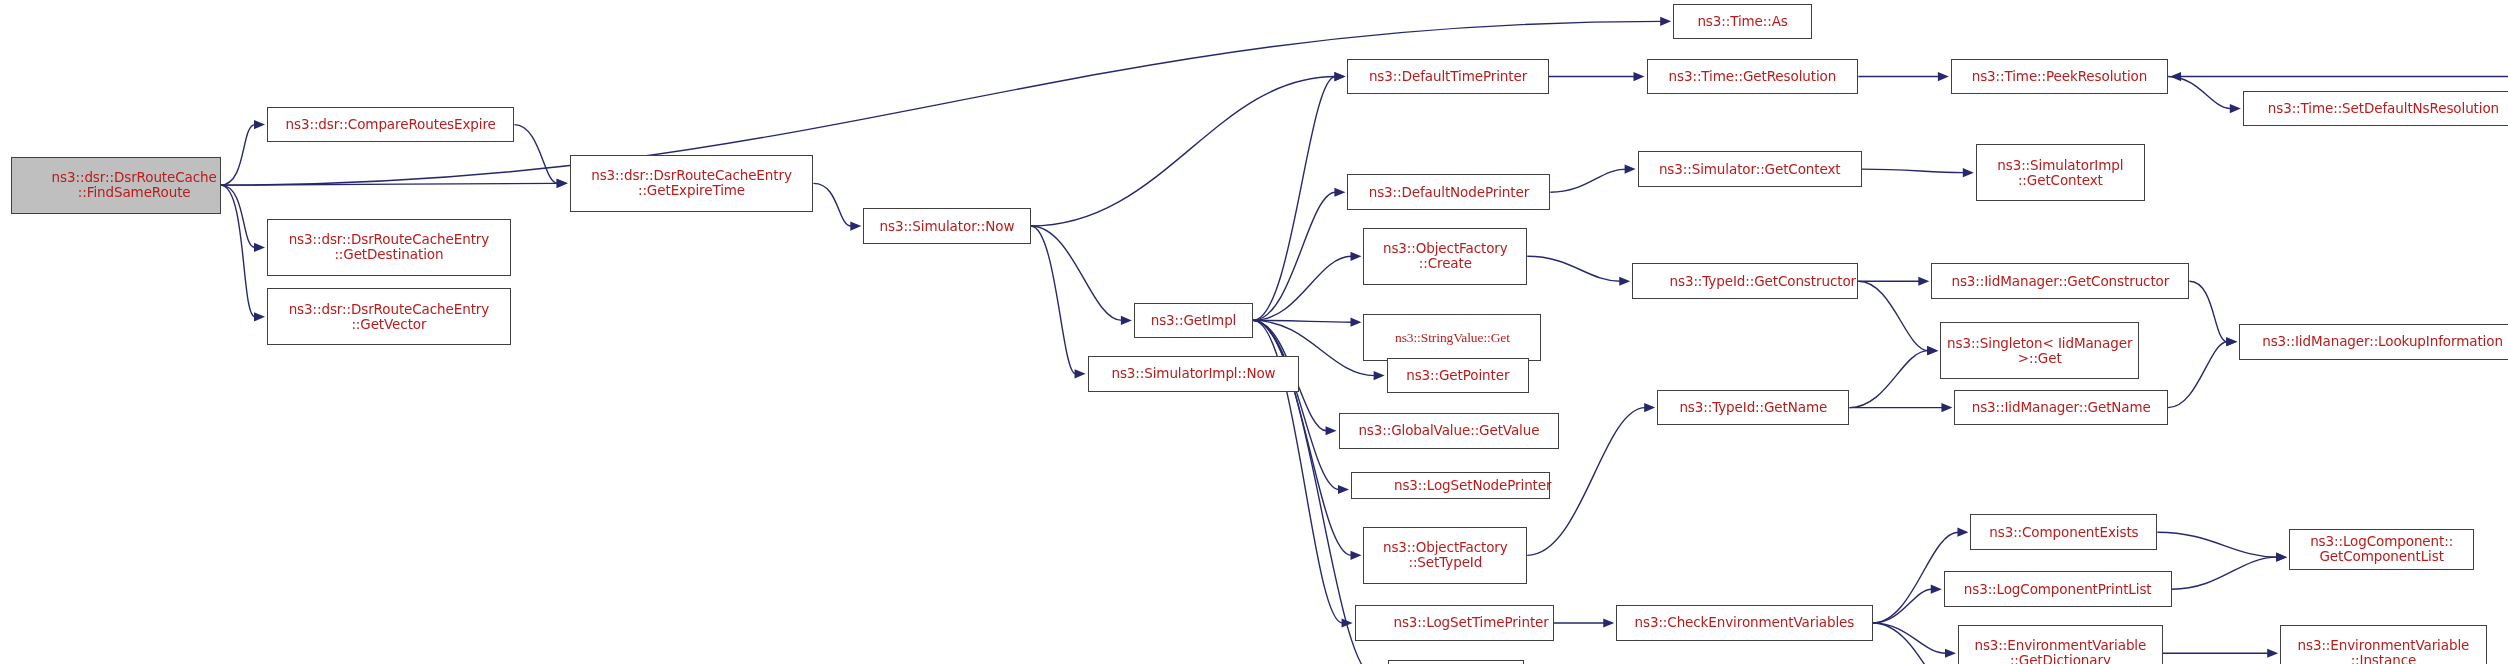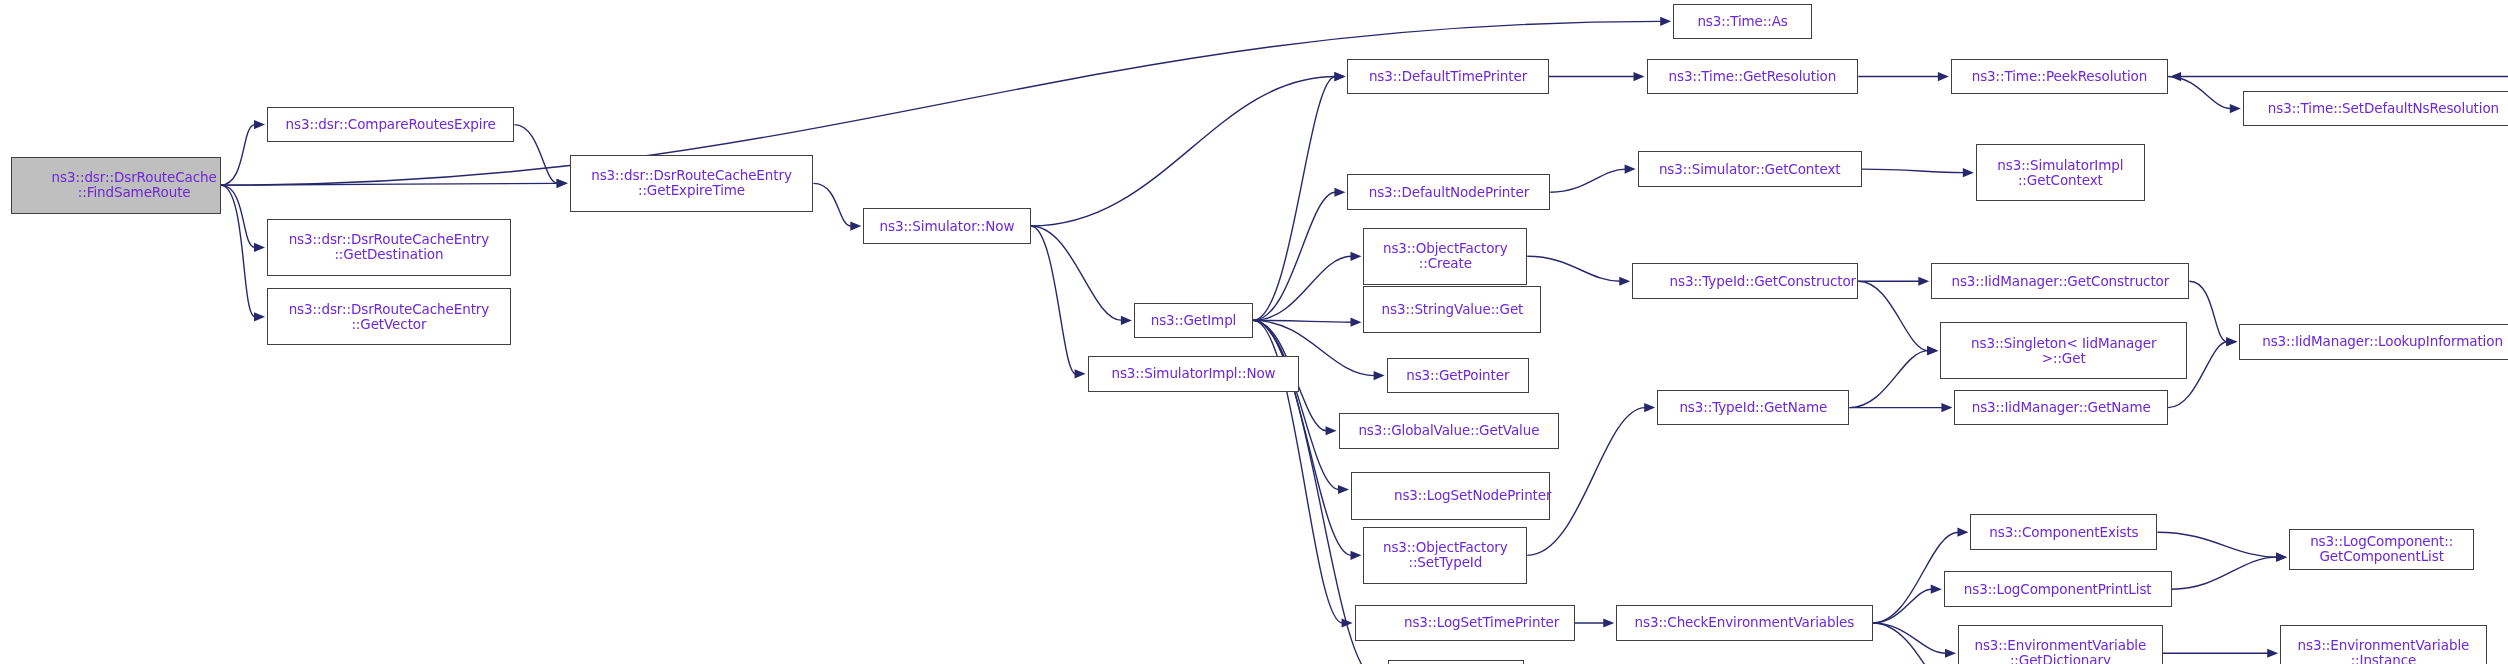--- a/index.html
+++ b/index.html
@@ -20,21 +20,21 @@
     left: 0; top: 0;
     width: 2508px;
     height: 664px;
     pointer-events: none;
   }
   .node {
     position: absolute;
     box-sizing: border-box;
     border: 1px solid #404040;
     background: #ffffff;
-    color: #6d28d9;
+    color: #b91c1c;
     font-size: 13.5px;
     line-height: 15px;
     display: flex;
     align-items: center;
     justify-content: center;
     text-align: center;
     white-space: pre-line;
     letter-spacing: -0.1px;
     z-index: 5;
   }
@@ -145,37 +145,37 @@
 ::GetDestination</div>
     <div class="node" style="left: 267px; top: 288.36px; width: 243.86px; height: 56.96px; border-color: rgb(64, 64, 64);">ns3::dsr::DsrRouteCacheEntry
 ::GetVector</div>
     <div class="node" style="left: 863.3px; top: 208.26px; width: 167.32px; height: 35.6px; border-color: rgb(64, 64, 64);">ns3::Simulator::Now</div>
     <div class="node" style="left: 1133.86px; top: 302.6px; width: 119.26px; height: 35.6px; border-color: rgb(64, 64, 64);">ns3::GetImpl</div>
     <div class="node" style="left: 1087.58px; top: 356px; width: 211.82px; height: 35.6px; border-color: rgb(64, 64, 64);">ns3::SimulatorImpl::Now</div>
     <div class="node" style="left: 1347.46px; top: 58.74px; width: 201.14px; height: 35.6px; border-color: rgb(64, 64, 64);">ns3::DefaultTimePrinter</div>
     <div class="node" style="left: 1347.46px; top: 174.44px; width: 202.92px; height: 35.6px; border-color: rgb(64, 64, 64);">ns3::DefaultNodePrinter</div>
     <div class="node" style="left: 1363.48px; top: 227.84px; width: 163.76px; height: 56.96px; border-color: rgb(64, 64, 64);">ns3::ObjectFactory
 ::Create</div>
-    <div class="node" style="left: 1363.48px; top: 286px; width: 178px; height: 47px; border-color: rgb(64, 64, 64);">ns3::StringValue::Get</div>
+    <div class="node" style="left: 1363.48px; top: 314px; width: 178px; height: 47px; border-color: rgb(64, 64, 64); font-family: Liberation Serif, serif;">ns3::StringValue::Get</div>
     <div class="node" style="left: 1386.62px; top: 357.78px; width: 142.4px; height: 35.6px; border-color: rgb(64, 64, 64);">ns3::GetPointer</div>
     <div class="node" style="left: 1338.56px; top: 412.96px; width: 220.72px; height: 35.6px; border-color: rgb(64, 64, 64);">ns3::GlobalValue::GetValue</div>
-    <div class="node" style="left: 1351.02px; top: 471.7px; width: 199.36px; height: 48px; border-color: rgb(64, 64, 64); padding-left: 44px;">ns3::LogSetNodePrinter</div>
+    <div class="node" style="left: 1351.02px; top: 471.7px; width: 199.36px; height: 27px; border-color: rgb(64, 64, 64); padding-left: 44px;">ns3::LogSetNodePrinter</div>
     <div class="node" style="left: 1363.48px; top: 526.88px; width: 163.76px; height: 56.96px; border-color: rgb(64, 64, 64);">ns3::ObjectFactory
 ::SetTypeId</div>
-    <div class="node" style="left: 1354.58px; top: 605.2px; width: 220px; height: 35.6px; border-color: rgb(64, 64, 64); padding-left: 34px;">ns3::LogSetTimePrinter</div>
+    <div class="node" style="left: 1354.58px; top: 605.2px; width: 199px; height: 35.6px; border-color: rgb(64, 64, 64); padding-left: 34px;">ns3::LogSetTimePrinter</div>
     <div class="node" style="left: 1388.4px; top: 660.38px; width: 135.28px; height: 35.6px; border-color: rgb(64, 64, 64);">ns3::PeekImpl</div>
     <div class="node" style="left: 1646.5px; top: 58.74px; width: 211.82px; height: 35.6px; border-color: rgb(64, 64, 64);">ns3::Time::GetResolution</div>
     <div class="node" style="left: 1637.6px; top: 151.3px; width: 224.28px; height: 35.6px; border-color: rgb(64, 64, 64);">ns3::Simulator::GetContext</div>
     <div class="node" style="left: 1632.26px; top: 263.44px; width: 226.06px; height: 35.6px; border-color: rgb(64, 64, 64); padding-left: 35px;">ns3::TypeId::GetConstructor</div>
     <div class="node" style="left: 1657.18px; top: 389.82px; width: 192.24px; height: 35.6px; border-color: rgb(64, 64, 64);">ns3::TypeId::GetName</div>
     <div class="node" style="left: 1616.24px; top: 605.2px; width: 256.32px; height: 35.6px; border-color: rgb(64, 64, 64);">ns3::CheckEnvironmentVariables</div>
     <div class="node" style="left: 1975.8px; top: 144.18px; width: 169.1px; height: 56.96px; border-color: rgb(64, 64, 64);">ns3::SimulatorImpl
 ::GetContext</div>
     <div class="node" style="left: 1931.3px; top: 263.44px; width: 258.1px; height: 35.6px; border-color: rgb(64, 64, 64);">ns3::IidManager::GetConstructor</div>
-    <div class="node" style="left: 1940.2px; top: 322.18px; width: 247px; height: 56.96px; border-color: rgb(64, 64, 64);">ns3::Singleton&lt; IidManager
+    <div class="node" style="left: 1940.2px; top: 322.18px; width: 199px; height: 56.96px; border-color: rgb(64, 64, 64);">ns3::Singleton&lt; IidManager
 &gt;::Get</div>
     <div class="node" style="left: 1954.44px; top: 389.82px; width: 213.6px; height: 35.6px; border-color: rgb(64, 64, 64);">ns3::IidManager::GetName</div>
     <div class="node" style="left: 2239.24px; top: 323.96px; width: 286.58px; height: 35.6px; border-color: rgb(64, 64, 64);">ns3::IidManager::LookupInformation</div>
     <div class="node" style="left: 1950.88px; top: 58.74px; width: 217.16px; height: 35.6px; border-color: rgb(64, 64, 64);">ns3::Time::PeekResolution</div>
     <div class="node" style="left: 2242.8px; top: 90.78px; width: 281.24px; height: 35.6px; border-color: rgb(64, 64, 64);">ns3::Time::SetDefaultNsResolution</div>
     <div class="node" style="left: 1970.46px; top: 514.42px; width: 186.9px; height: 35.6px; border-color: rgb(64, 64, 64);">ns3::ComponentExists</div>
     <div class="node" style="left: 1943.76px; top: 571.38px; width: 227.84px; height: 35.6px; border-color: rgb(64, 64, 64);">ns3::LogComponentPrintList</div>
     <div class="node" style="left: 1958px; top: 624.78px; width: 204.7px; height: 56.96px; border-color: rgb(64, 64, 64);">ns3::EnvironmentVariable
 ::GetDictionary</div>
     <div class="node" style="left: 2289.08px; top: 528.66px; width: 185.12px; height: 41px; border-color: rgb(64, 64, 64);">ns3::LogComponent::

